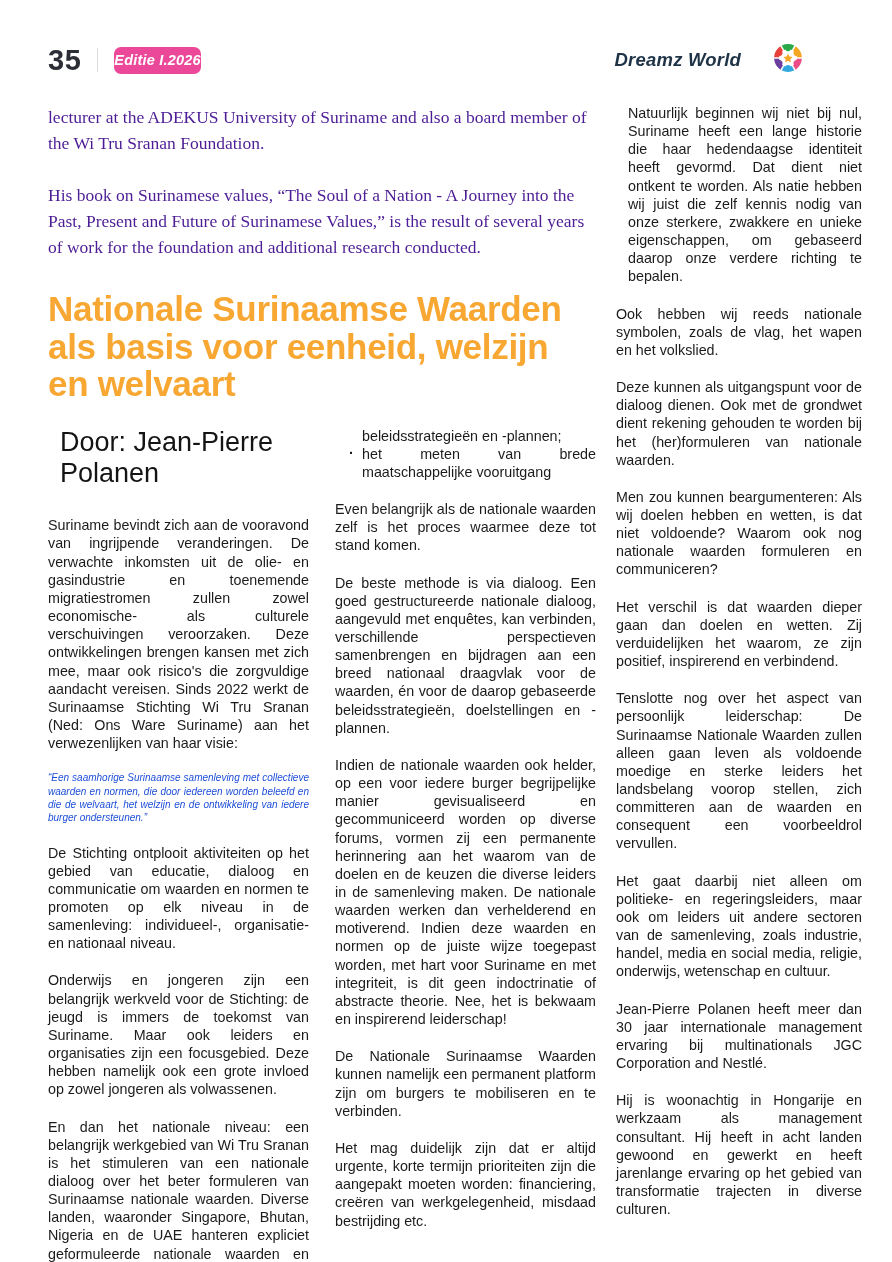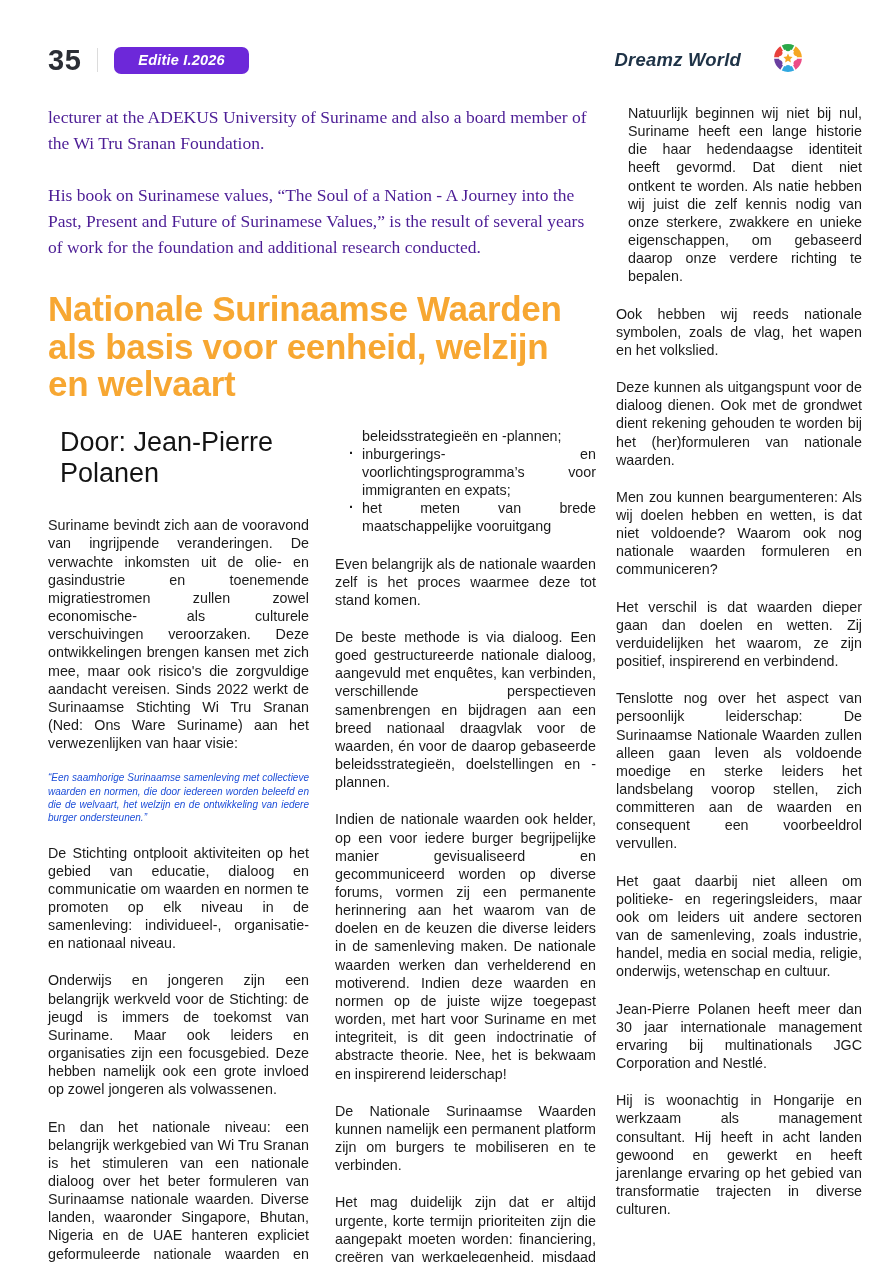--- a/index.html
+++ b/index.html
@@ -11,23 +11,23 @@
     color:#1b1b1b;
     overflow:hidden;
   }
   .page { padding:40px 30px 0 48px; }
 
   
   .header { display:flex; align-items:center; height:40px; }
   .page-num { font-size:29px; font-weight:800; color:#2b2e35; letter-spacing:0.5px; }
   .hdr-divider { width:1px; height:24px; background:#dcdcdc; margin:0 16px; }
   .edition-badge {
-    background:#6d28d9; color:#fff;
+    background:#ec4899; color:#fff;
     font-style:italic; font-weight:700; font-size:14.5px;
-    padding:5px 24px 6px; border-radius:7px; letter-spacing:0.2px;
+    padding:5px 0 6px; border-radius:7px; letter-spacing:0.2px;
   }
   .header-right { margin-left:auto; display:flex; align-items:center; gap:25px; margin-right:52px; }
   .brand { font-size:18.5px; font-weight:700; font-style:italic; color:#1f3347; letter-spacing:0.2px; }
 
   
   .content { display:flex; gap:20px; margin-top:24px; }
   .left-block { width:548px; flex:none; }
   .two-cols { display:flex; gap:26px; }
   .two-cols .col { flex:1; min-width:0; }
   .right-col { flex:1; min-width:0; }
@@ -132,21 +132,20 @@
               <p class="quote">“Een saamhorige Surinaamse samenleving met collectieve waarden en normen, die door iedereen worden beleefd en die de welvaart, het welzijn en de ontwikkeling van iedere burger ondersteunen.”</p>
               <p class="body-p">De Stichting ontplooit aktiviteiten op het gebied van educatie, dialoog en communicatie om waarden en normen te promoten op elk niveau in de samenleving: individueel-, organisatie- en nationaal niveau.</p>
               <p class="body-p">Onderwijs en jongeren zijn een belangrijk werkveld voor de Stichting: de jeugd is immers de toekomst van Suriname. Maar ook leiders en organisaties zijn een focusgebied. Deze hebben namelijk ook een grote invloed op zowel jongeren als volwassenen.</p>
               <p class="body-p">En dan het nationale niveau: een belangrijk werkgebied van Wi Tru Sranan is het stimuleren van een nationale dialoog over het beter formuleren van Surinaamse nationale waarden. Diverse landen, waaronder Singapore, Bhutan, Nigeria en de UAE hanteren expliciet geformuleerde nationale waarden en gebruiken deze aktief bij:</p>
             </div>
         </div>
         <div class="col">
           <div>
               <ul class="bullets">
                 <li class="cont">beleidsstrategieën en -plannen;</li>
-                <li>inburgerings- en voorlichtingsprogramma’s voor immigranten en expats;</li>
                 <li>het meten van brede maatschappelijke vooruitgang</li>
               </ul>
               <p class="body-p">Even belangrijk als de nationale waarden zelf is het proces waarmee deze tot stand komen.</p>
               <p class="body-p">De beste methode is via dialoog. Een goed gestructureerde nationale dialoog, aangevuld met enquêtes, kan verbinden, verschillende perspectieven samenbrengen en bijdragen aan een breed nationaal draagvlak voor de waarden, én voor de daarop gebaseerde beleidsstrategieën, doelstellingen en -plannen.</p>
               <p class="body-p">Indien de nationale waarden ook helder, op een voor iedere burger begrijpelijke manier gevisualiseerd en gecommuniceerd worden op diverse forums, vormen zij een permanente herinnering aan het waarom van de doelen en de keuzen die diverse leiders in de samenleving maken. De nationale waarden werken dan verhelderend en motiverend. Indien deze waarden en normen op de juiste wijze toegepast worden, met hart voor Suriname en met integriteit, is dit geen indoctrinatie of abstracte theorie. Nee, het is bekwaam en inspirerend leiderschap!</p>
               <p class="body-p">De Nationale Surinaamse Waarden kunnen namelijk een permanent platform zijn om burgers te mobiliseren en te verbinden.</p>
               <p class="body-p">Het mag duidelijk zijn dat er altijd urgente, korte termijn prioriteiten zijn die aangepakt moeten worden: financiering, creëren van werkgelegenheid, misdaad bestrijding etc.</p>
             </div>
         </div>
       </div>

